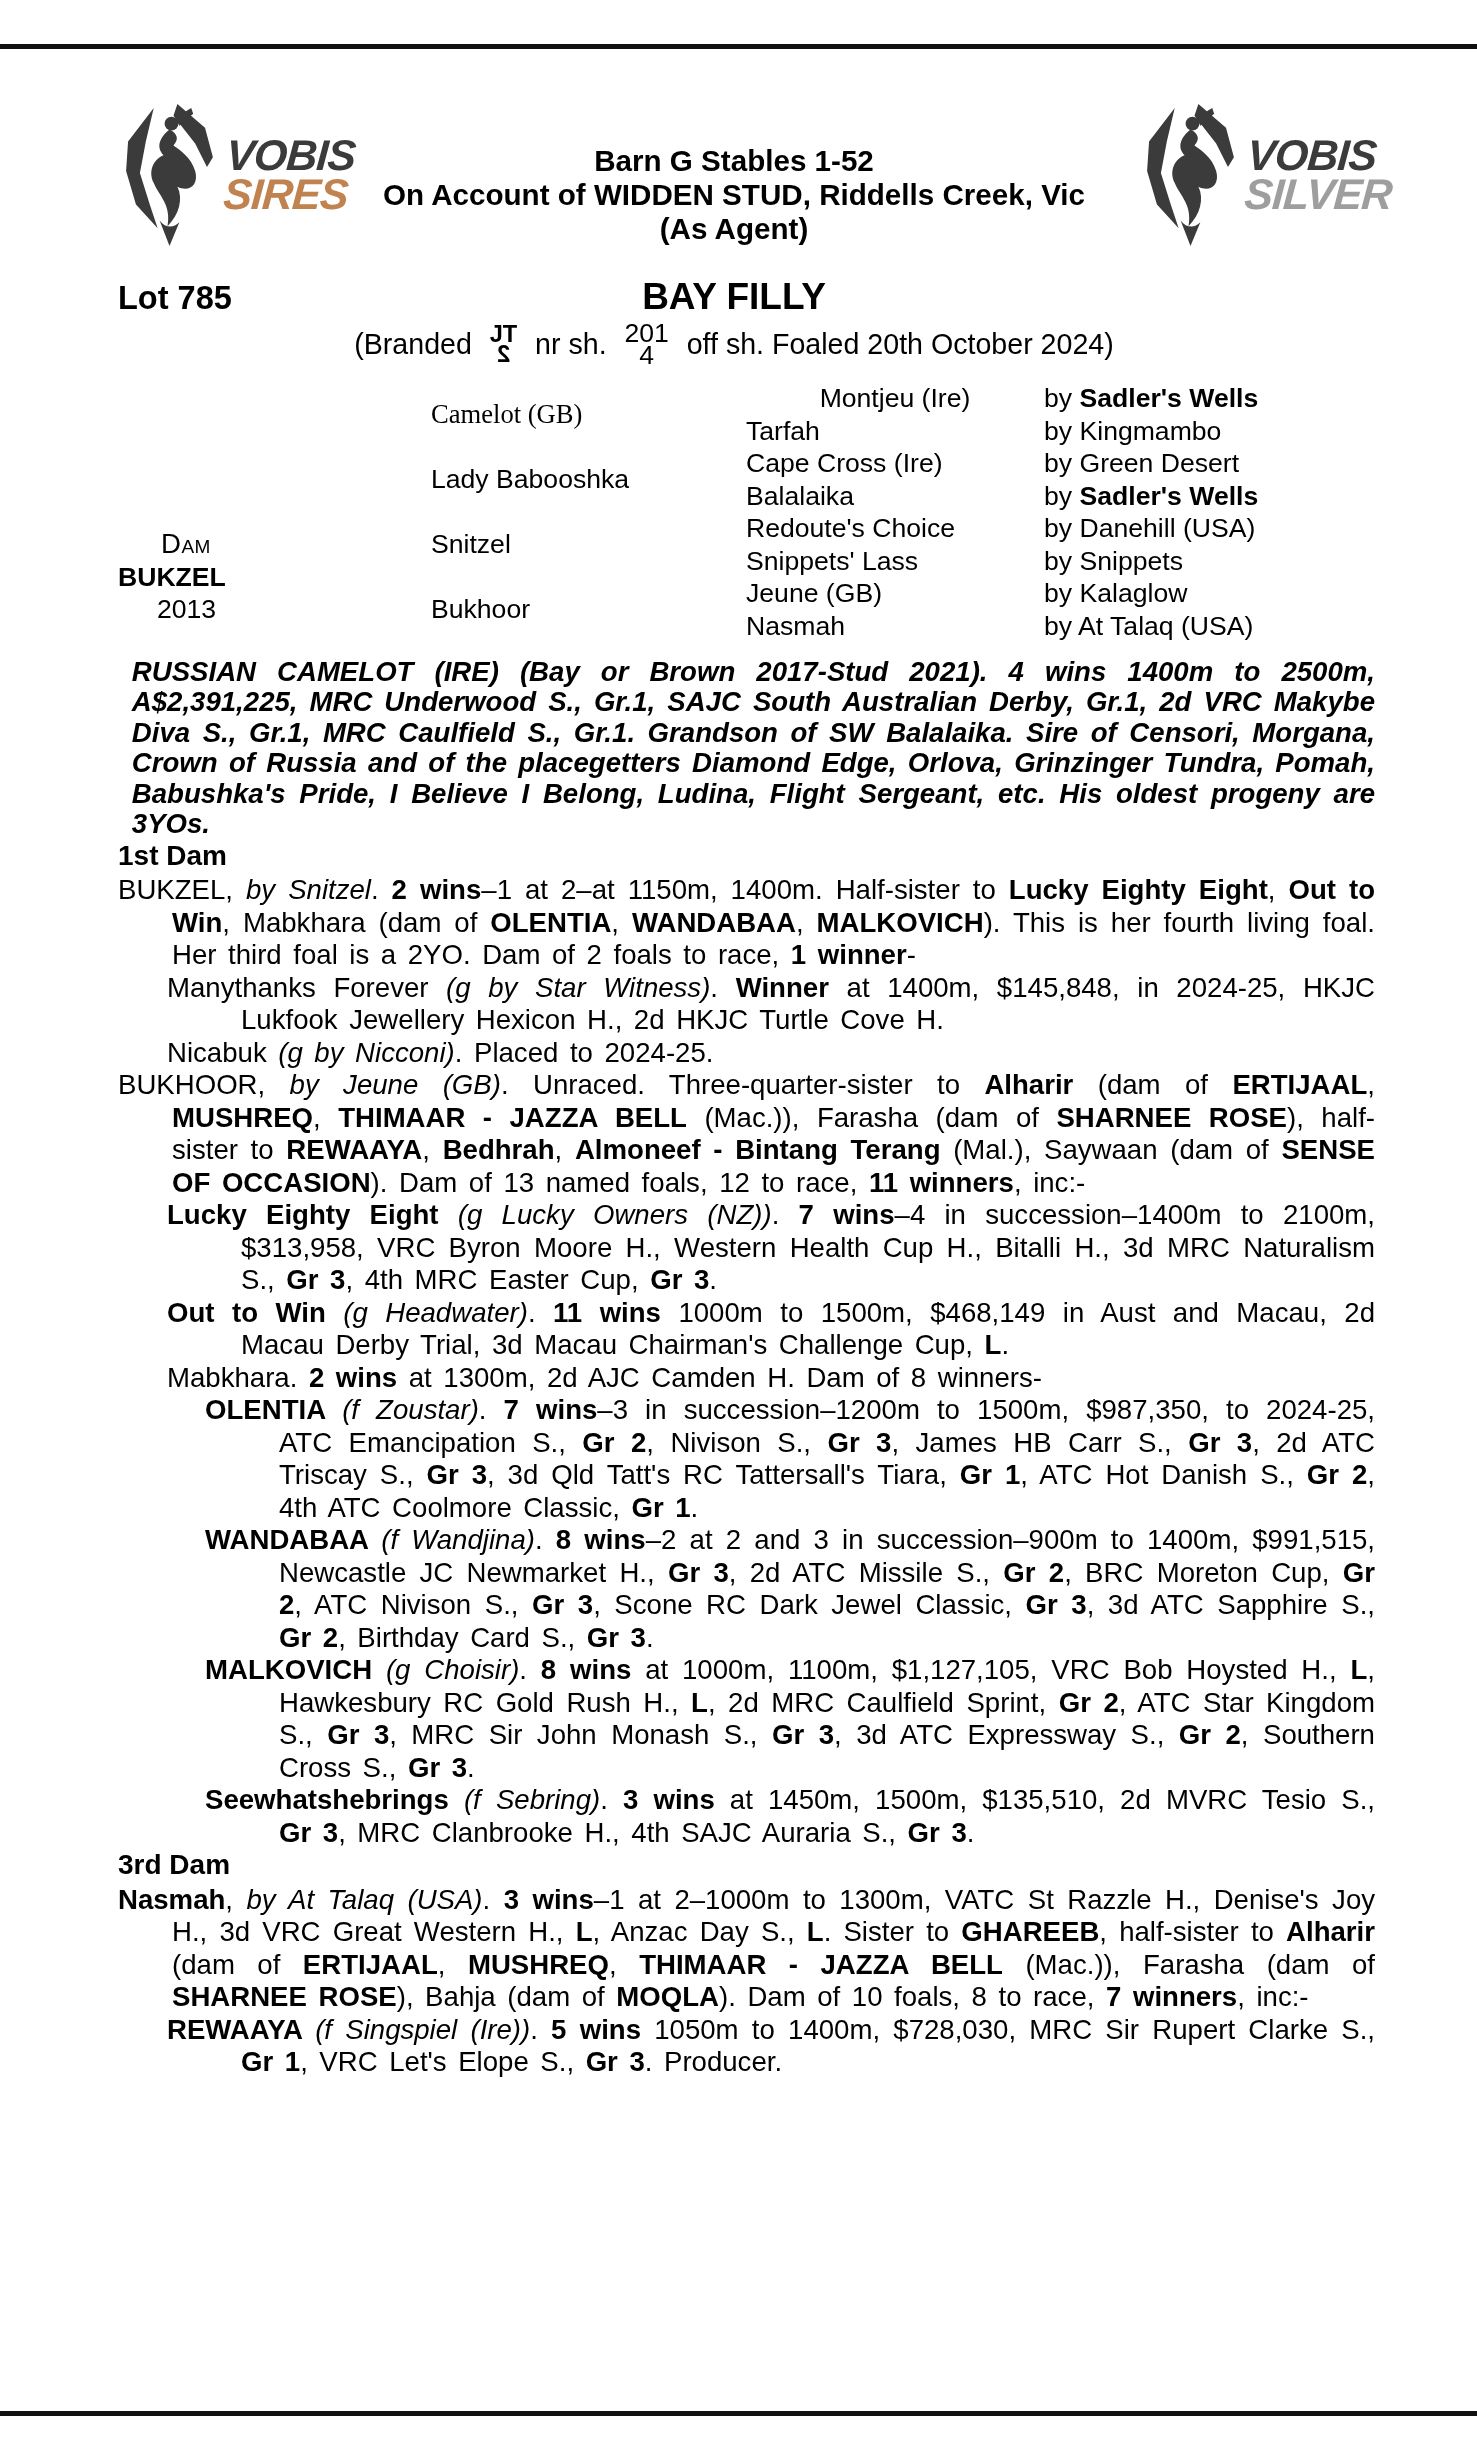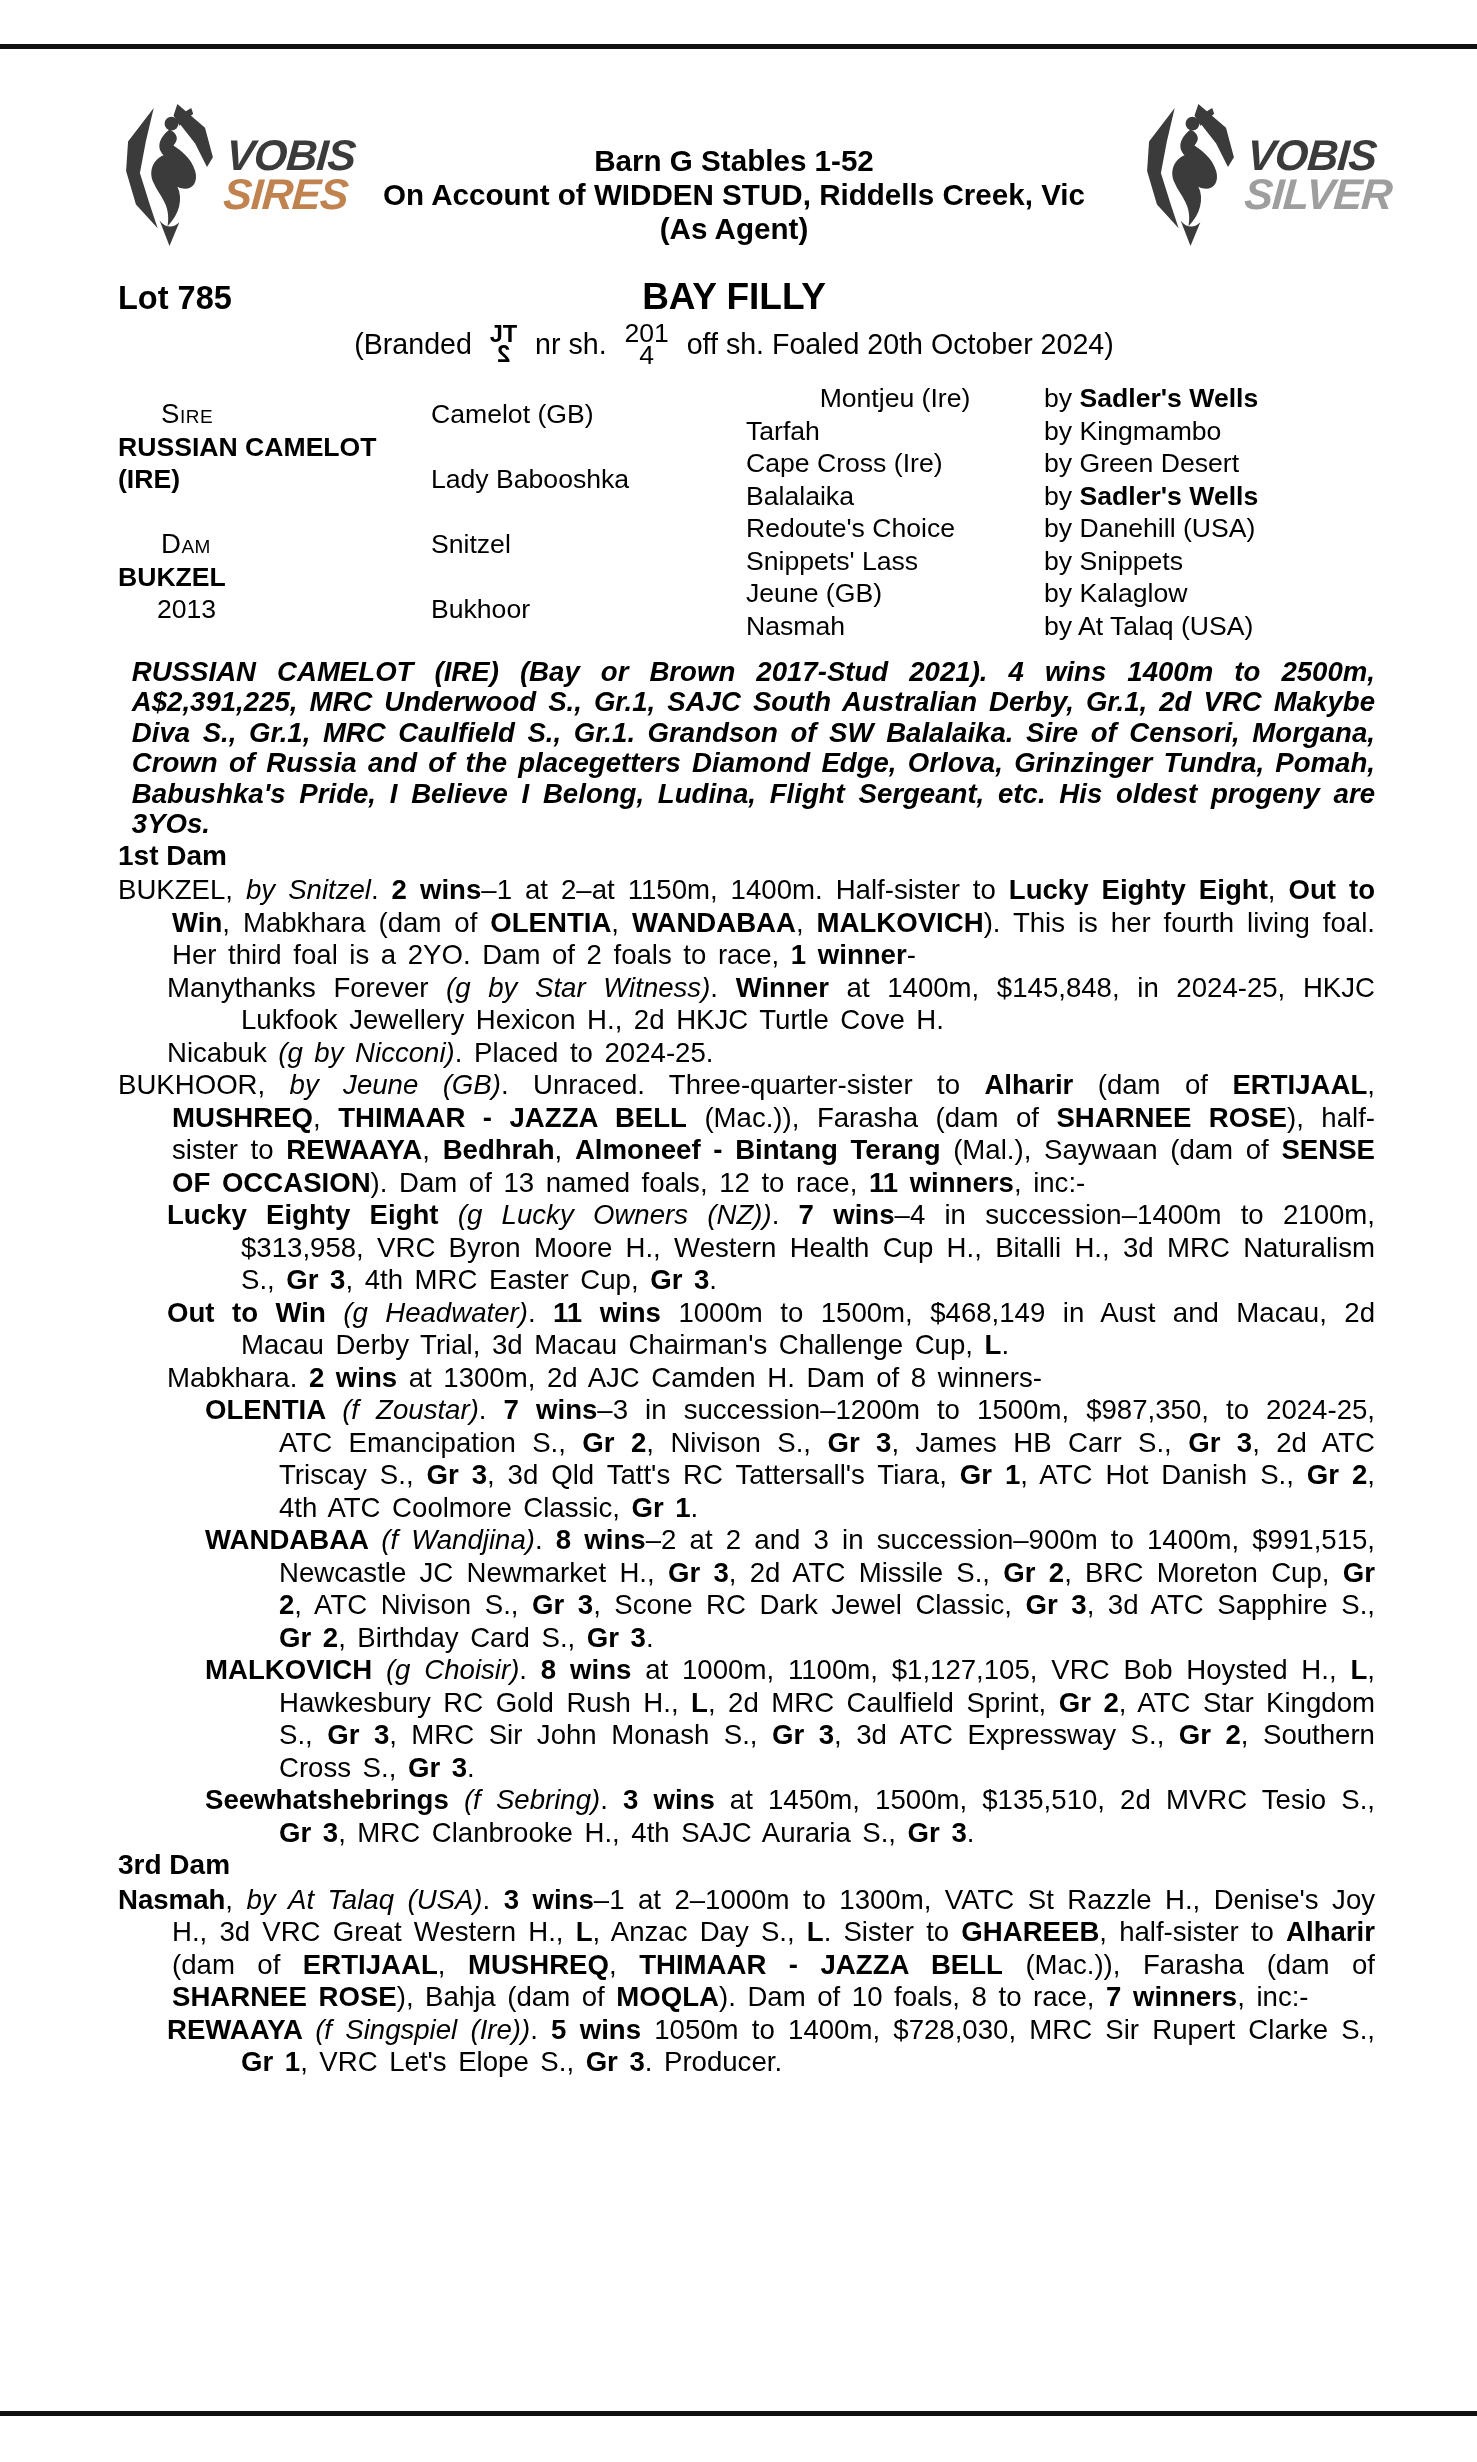--- a/index.html
+++ b/index.html
@@ -118,25 +118,21 @@
     <span>nr sh.</span>
     <span class="brand-stack b2">
       <span>201</span>
       <span>4</span>
     </span>
     <span>off sh. Foaled 20th October 2024)</span>
   </div>
 
   <div class="content">
     <div class="ped-table" id="ped-table">
-        <div class="ped-cell ped-gen1" style="grid-area: 1 / 1 / span 4;">
-          <div class="ped-label">Sire</div>
-          <div class="ped-name ldr wrap2">RUSSIAN CAMELOT (IRE)</div>
-        </div>
-        <div class="ped-cell ped-gen2" style="grid-area: 1 / 2 / span 2;">
+        <div class="ped-cell ped-gen2" style="grid-area: 1 / 2 / span 2; font-family: Liberation Serif, serif;">
           <div class="one-line ldr">Camelot (GB)</div>
         </div>
         <div class="ped-cell one-line ldr" style="grid-area: 1 / 3; text-align: center;">Montjeu (Ire)</div>
         <div class="ped-cell one-line ldr by-cell" style="grid-area: 1 / 4;"><span>by </span><span class="b">Sadler's Wells</span></div>
         <div class="ped-cell one-line ldr" style="grid-area: 2 / 3;">Tarfah</div>
         <div class="ped-cell one-line ldr by-cell" style="grid-area: 2 / 4;"><span>by </span><span>Kingmambo</span></div>
         <div class="ped-cell ped-gen2" style="grid-area: 3 / 2 / span 2;">
           <div class="one-line ldr">Lady Babooshka</div>
         </div>
         <div class="ped-cell one-line ldr" style="grid-area: 3 / 3;">Cape Cross (Ire)</div>

